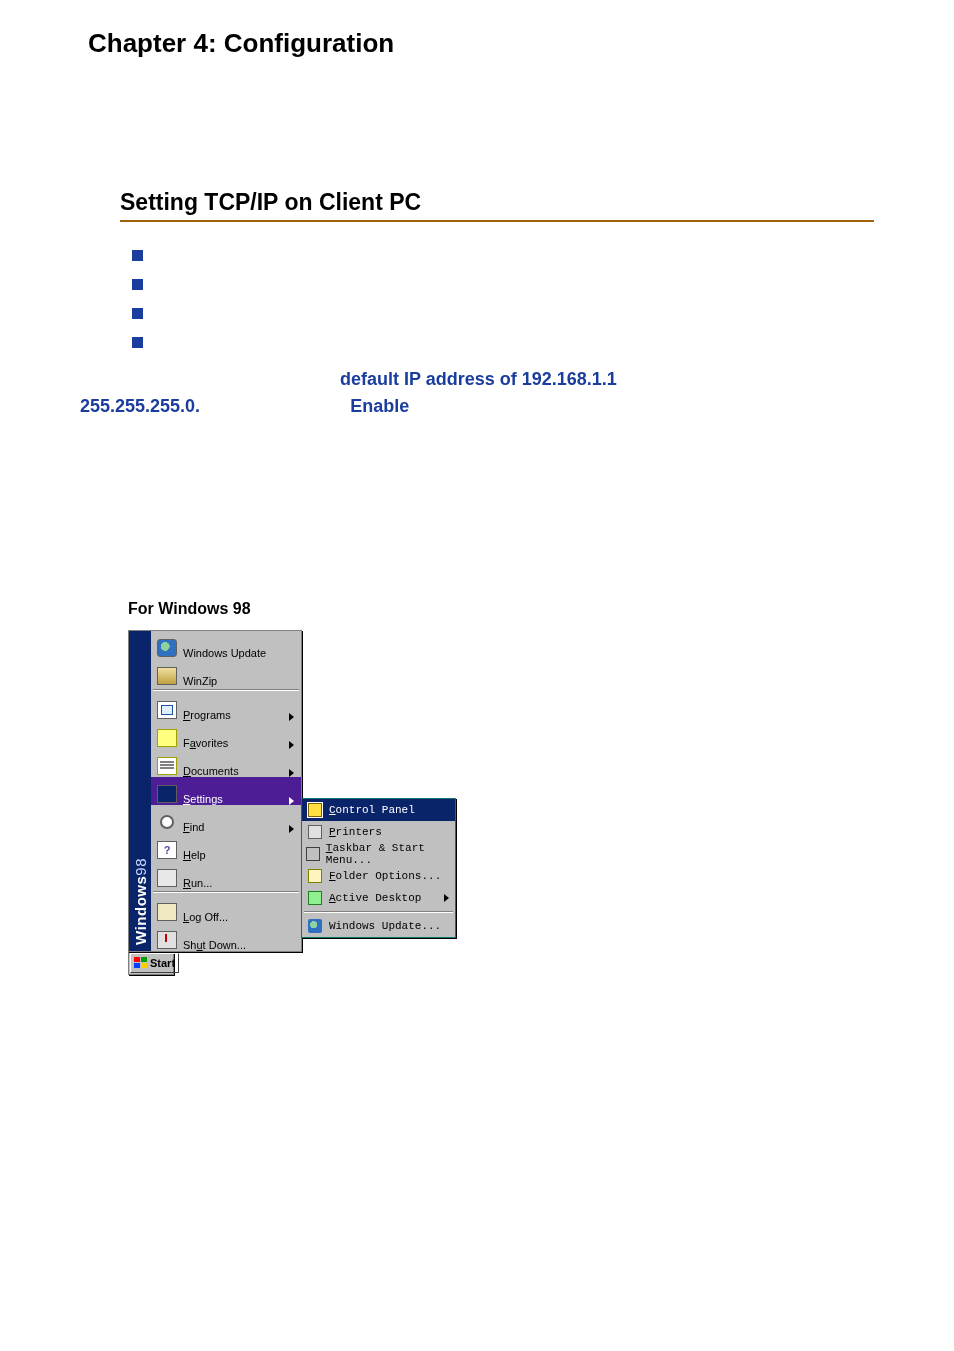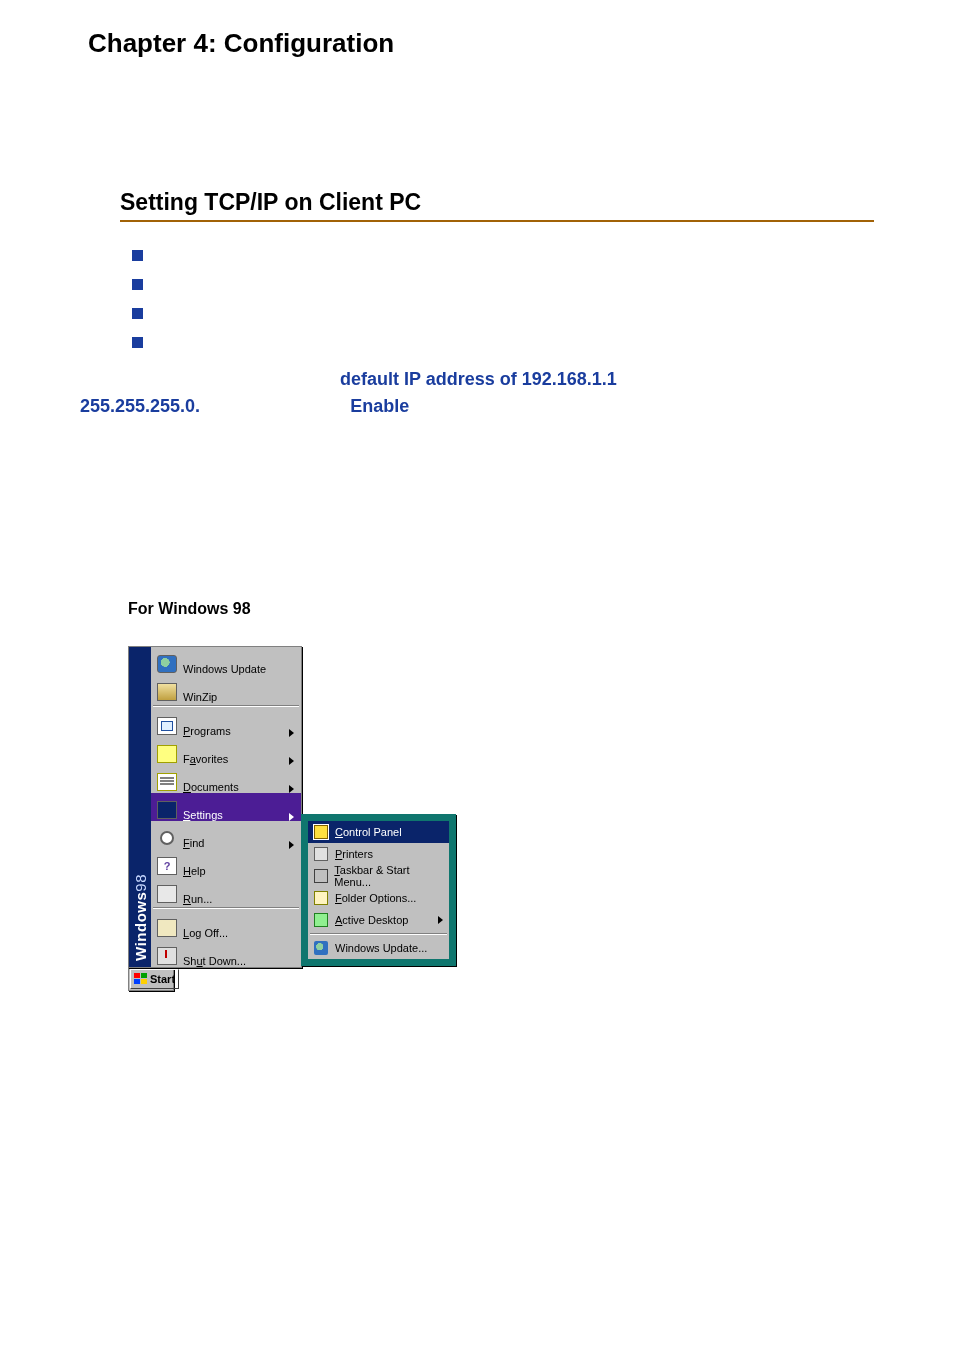--- a/index.html
+++ b/index.html
@@ -51,21 +51,21 @@
     font-weight: bold;
     color: #1a3d9e;
     line-height: 1.5;
   }
   .blue-line .seg1 { display: inline-block; width: 260px; }
   .sub-heading {
     font-size: 16px;
     font-weight: bold;
     margin-left: 48px;
     margin-top: 180px;
-    margin-bottom: 28px;
+    margin-bottom: 12px;
   }
   
   .startmenu-wrap {
     margin-left: 48px;
     width: 328px;
     font-family: "Tahoma", "MS Sans Serif", sans-serif;
     font-size: 11px;
     color: #000;
   }
   .menus-row {
@@ -122,26 +122,27 @@
   }
   .mi.hl { background: #4c1d95; color: #fff; }
   .mi.hl .arw { border-left-color: #fff; }
   .sep {
     height: 2px;
     margin: 2px 2px;
     border-top: 1px solid #808080;
     border-bottom: 1px solid #fff;
   }
   .submenu {
-    border: 7px solid #0f766e;
+    border: 1px solid #0f766e;
     background: #c0c0c0;
     box-shadow: 1px 1px 0 #000;
     width: 168px;
     margin-top: 168px;
     margin-left: -1px;
+    font-family: Liberation Mono, monospace;
   }
   .si {
     display: flex;
     align-items: center;
     height: 22px;
     padding: 0 4px;
   }
   .si .ic2 {
     width: 18px; height: 16px;
     display: flex; align-items: center; justify-content: center;

